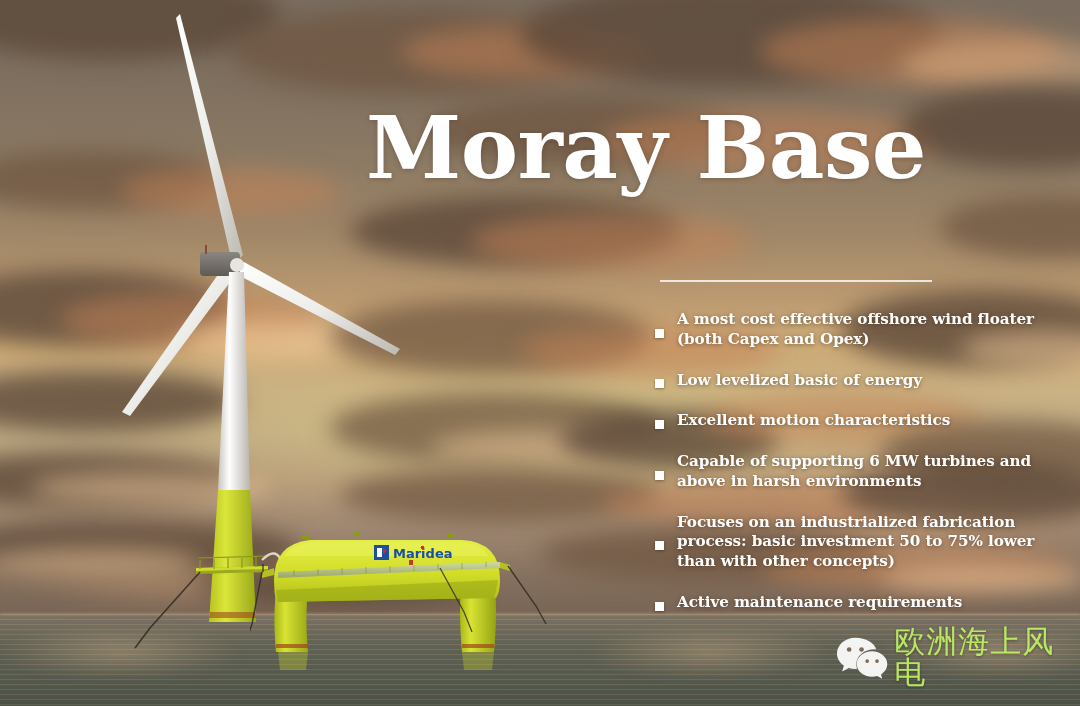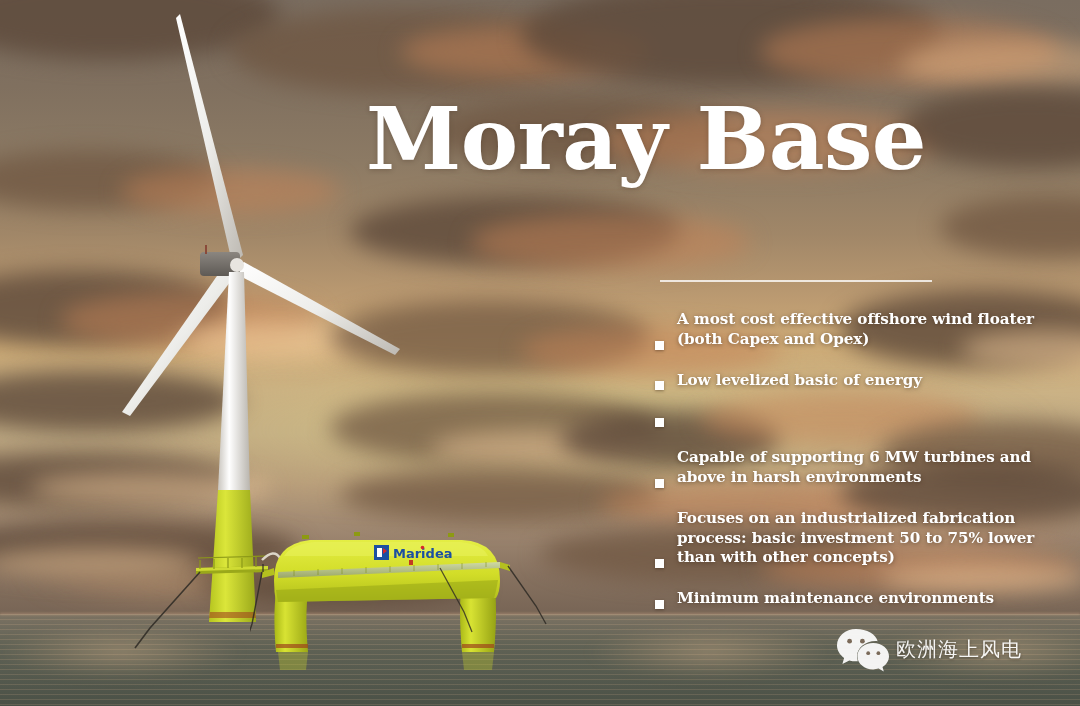--- a/index.html
+++ b/index.html
@@ -103,21 +103,21 @@
   }
 
   
   #turbine { position:absolute; left:0; top:0; width:560px; height:706px; }
 
   
   #floater { position:absolute; left:250px; top:520px; width:300px; height:150px; }
 
   
   .title {
-    position:absolute; left:366px; top:96px;
+    position:absolute; left:366px; top:105px;
     width:640px;
     font-family:"DejaVu Serif", serif;
     font-weight:700;
     font-size:86px;
     line-height:1.0;
     color:#ffffff;
     letter-spacing:-0.5px;
     text-shadow:0 1px 5px rgba(60,40,25,0.30);
   }
   .subtitle {
@@ -137,21 +137,21 @@
     background:rgba(255,255,255,0.78);
   }
 
   .bullets {
     position:absolute; left:655px; top:310px;
     width:412px;
   }
   .bullet {
     position:relative;
     display:flex;
-    align-items:flex-end;
+    align-items:center;
     margin-bottom:21px;
   }
   .bullet .marker {
     flex:0 0 auto;
     width:9px; height:9px;
     background:#ffffff;
     margin-top:7px;
     margin-right:13px;
     box-shadow:0 1px 3px rgba(50,34,20,0.45);
   }
@@ -167,23 +167,23 @@
 
   
   .watermark {
     position:absolute; left:836px; top:626px;
     display:flex; align-items:center;
     opacity:0.93;
   }
   .wm-logo { width:54px; height:46px; margin-right:6px; }
   .wm-text {
     font-family:"DejaVu Sans", sans-serif;
-    font-size:20px;
+    font-size:31px;
     font-weight:400;
-    color:#ffffff;
+    color:#bef264;
     letter-spacing:1px;
     line-height:1;
     text-shadow:0 1px 3px rgba(40,28,18,0.5);
   }
 </style>
 </head>
 <body>
 
 <div id="slide">
 
@@ -379,32 +379,33 @@
     <div class="bullet">
       <span class="marker"></span>
       <span class="btext">A most cost effective offshore wind floater (both Capex and Opex)</span>
     </div>
     <div class="bullet">
       <span class="marker"></span>
       <span class="btext">Low levelized basic of energy</span>
     </div>
     <div class="bullet">
       <span class="marker"></span>
+      <span class="btext">Excellent motion characteristics</span>
     </div>
     <div class="bullet">
       <span class="marker"></span>
       <span class="btext">Capable of supporting 6 MW turbines and above in harsh environments</span>
     </div>
     <div class="bullet">
       <span class="marker"></span>
       <span class="btext">Focuses on an industrialized fabrication process: basic investment 50 to 75% lower than with other concepts)</span>
     </div>
     <div class="bullet">
       <span class="marker"></span>
-      <span class="btext">Minimum maintenance environments</span>
+      <span class="btext">Active maintenance requirements</span>
     </div>
 
   </div>
 
   <div class="watermark">
     <svg class="wm-logo" viewBox="0 0 54 46">
 
       <path d="M20,3 C9.5,3 1,10.3 1,19.3 c0,5.1 2.8,9.6 7.1,12.6 L6.4,38 l6.9,-3.6 c2.1,0.6 4.3,0.9 6.7,0.9 c0.6,0 1.2,0 1.8,-0.1 c-0.5,-1.5 -0.8,-3 -0.8,-4.6 c0,-8.6 8.3,-15.5 18.6,-15.5 c0.7,0 1.3,0 2,0.1 C40.1,8.3 30.9,3 20,3 Z" fill="#ffffff"></path>
       <circle cx="13.6" cy="15.2" r="2.4" fill="#7d6b5a"></circle>
       <circle cx="26.4" cy="15.2" r="2.4" fill="#7d6b5a"></circle>

